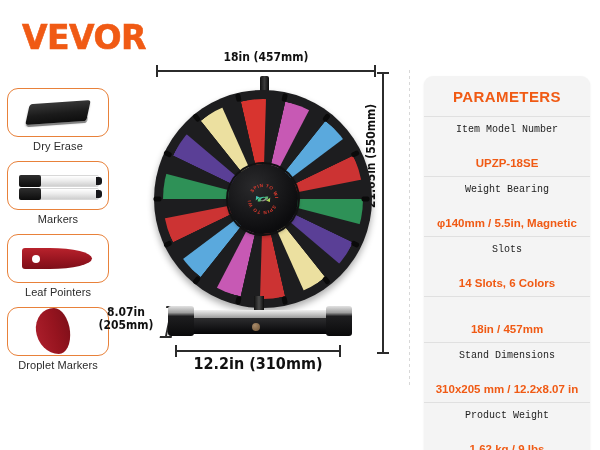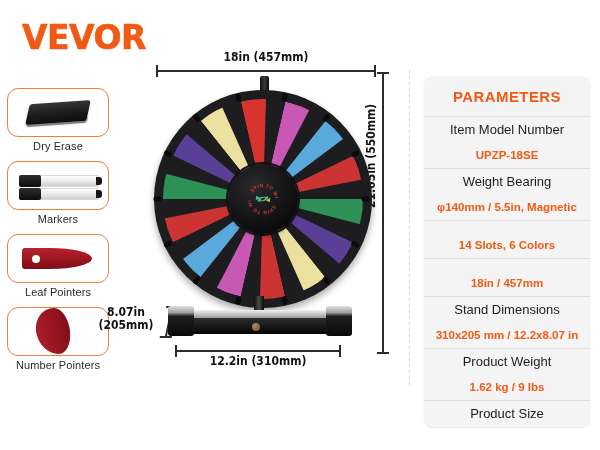--- a/index.html
+++ b/index.html
@@ -107,21 +107,21 @@
     font-family:"DejaVu Sans Condensed","Liberation Sans",sans-serif;
   }
 
   
   .dim-bot{position:absolute;left:43px;top:302px;width:166px;height:2px;background:#2b2b2b;}
   .dim-bot:before,.dim-bot:after{
     content:"";position:absolute;top:-5px;width:2px;height:12px;background:#2b2b2b;}
   .dim-bot:before{left:0;} .dim-bot:after{right:0;}
   .dim-bot-lbl{
     position:absolute;left:43px;top:306px;width:166px;text-align:center;
-    font-size:12px;font-weight:bold;color:#111;
+    font-size:16px;font-weight:bold;color:#111;
     font-family:"DejaVu Sans Condensed","Liberation Sans",sans-serif;
   }
 
   
   .dim-depth{position:absolute;left:36px;top:258px;width:2px;height:32px;background:#2b2b2b;
              transform:skewX(-12deg);}
   .dim-depth:before,.dim-depth:after{
     content:"";position:absolute;left:-5px;width:12px;height:2px;background:#2b2b2b;}
   .dim-depth:before{top:0;} .dim-depth:after{bottom:0;}
   .dim-depth-lbl{
@@ -205,22 +205,22 @@
   }
   .panel-title{
     text-align:center;color:#f05a14;font-weight:bold;font-size:15px;
     letter-spacing:0.4px;padding:12px 0 11px;
   }
   .prow{
     border-top:1px solid #e0e0e0;
     padding:6px 6px 6px;
     text-align:center;
   }
-  .plabel{font-size:13px;color:#1d1d1d;line-height:14px;}
-  .pvalue{font-size:11.5px;color:#f05a14;font-weight:bold;line-height:14px;margin-top:11px;}
+  .plabel{font-size:10px;color:#1d1d1d;line-height:14px;font-family:Liberation Mono, monospace;}
+  .pvalue{font-size:11.5px;color:#f05a14;font-weight:bold;line-height:14px;margin-top:19px;}
 </style>
 </head>
 <body>
 
 <div class="stage">
 
   <div class="brand">VEVOR</div>
 
   <div class="rail">
 
@@ -252,21 +252,21 @@
           <div class="leaf-hole"></div>
         </div>
       </div>
       <div class="acc-cap">Leaf Pointers</div>
     </div>
 
     <div class="acc">
       <div class="acc-box">
         <div class="drop"></div>
       </div>
-      <div class="acc-cap">Number Pointers</div>
+      <div class="acc-cap">Droplet Markers</div>
     </div>
 
   </div>
 
   <div class="hero">
 
     <div class="dim-top-lbl">18in (457mm)</div>
     <div class="dim-top"></div>
 
     <div class="dim-right"></div>
@@ -363,20 +363,21 @@
     <div id="param-rows">
         <div class="prow">
           <div class="plabel">Item Model Number</div>
           <div class="pvalue">UPZP-18SE</div>
         </div>
         <div class="prow">
           <div class="plabel">Weight Bearing</div>
           <div class="pvalue">φ140mm / 5.5in, Magnetic</div>
         </div>
         <div class="prow">
+          <div class="plabel">Slots</div>
           <div class="pvalue">14 Slots, 6 Colors</div>
         </div>
         <div class="prow">
           <div class="pvalue">18in / 457mm</div>
         </div>
         <div class="prow">
           <div class="plabel">Stand Dimensions</div>
           <div class="pvalue">310x205 mm / 12.2x8.07 in</div>
         </div>
         <div class="prow">

